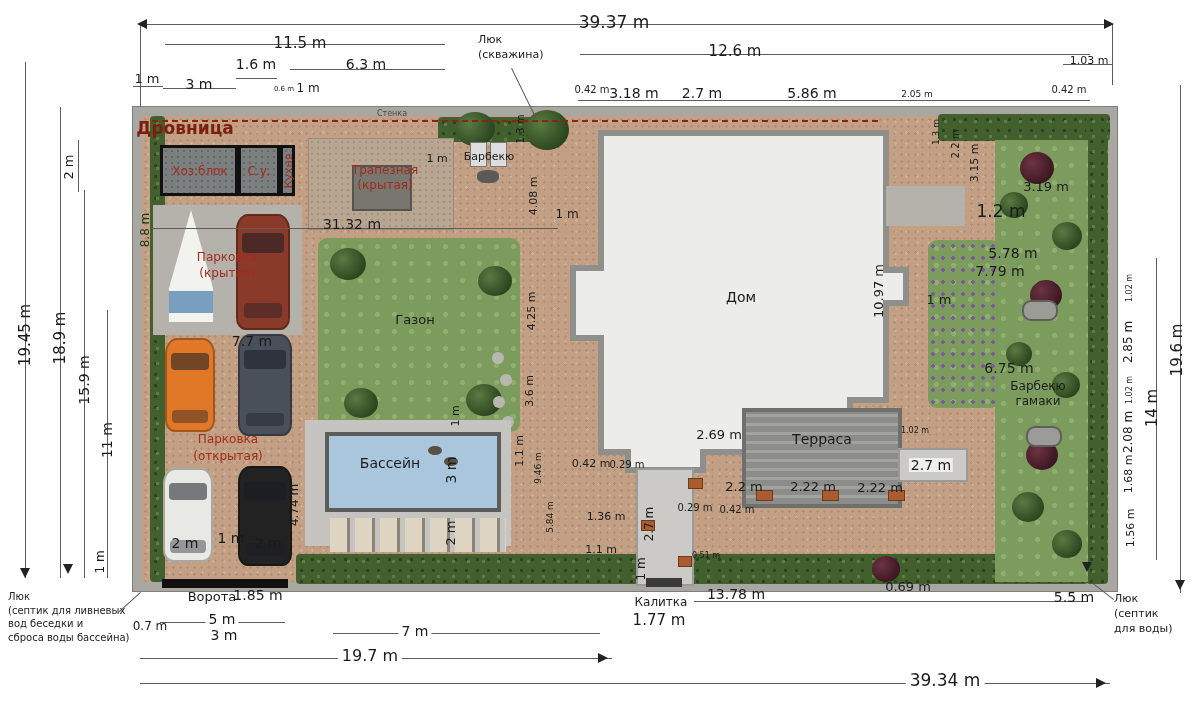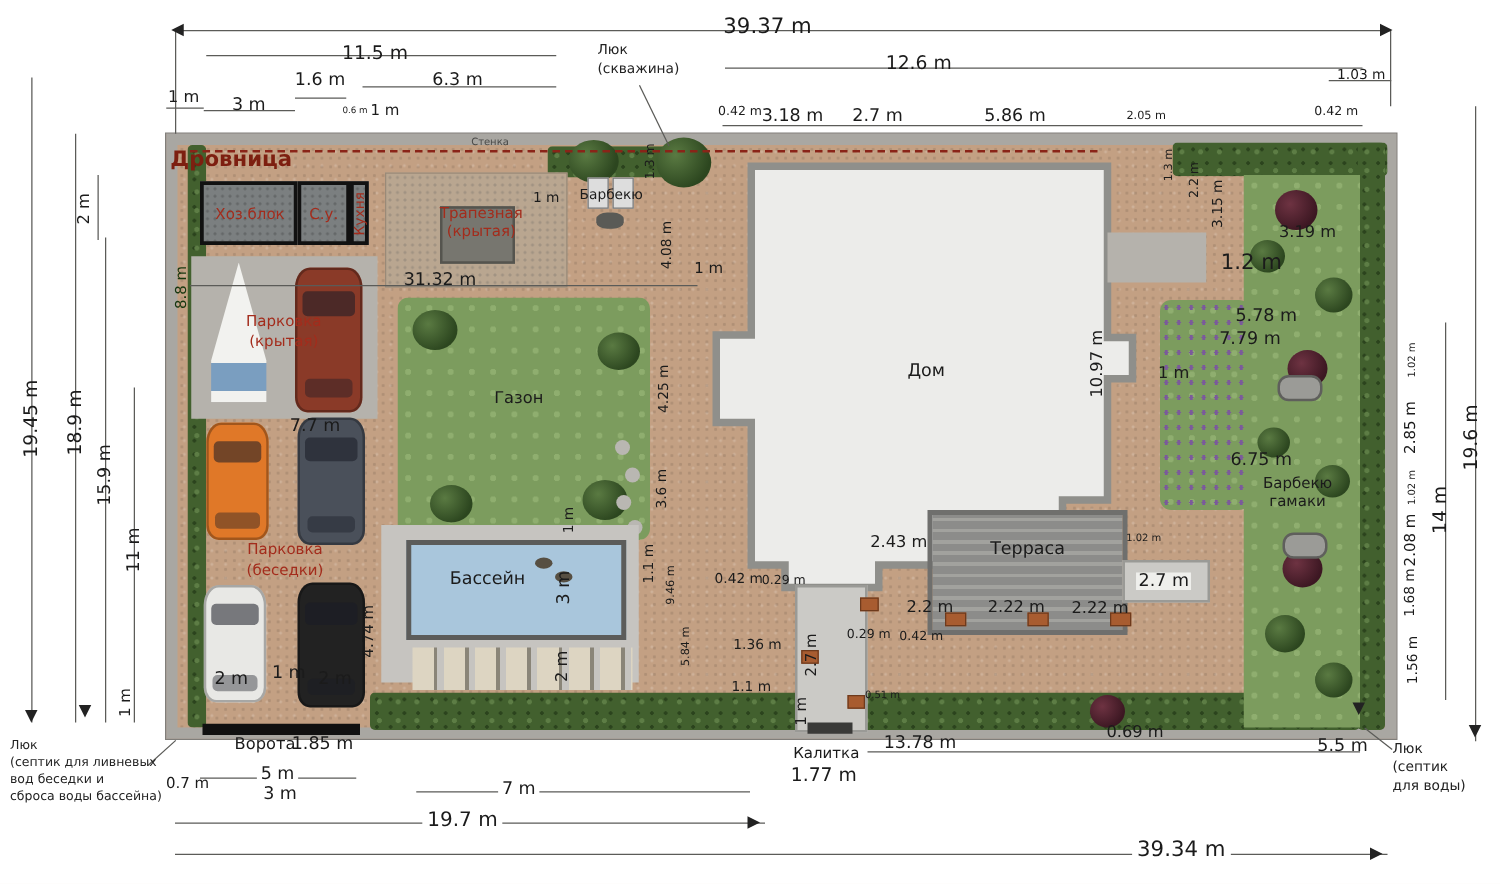--- a/index.html
+++ b/index.html
@@ -177,21 +177,21 @@
   <span class="dim red" style="left:200px;top:171px;font-size:12px">Хоз.блок</span>
   <span class="dim red" style="left:259px;top:171px;font-size:12px">С.у.</span>
   <span class="dim red v" style="left:288px;top:171px;font-size:11px">Кухня</span>
   <span class="dim red" style="left:385px;top:170px;font-size:12px">Трапезная</span>
   <span class="dim red" style="left:385px;top:185px;font-size:12px">(крытая)</span>
   <span class="dim" style="left:489px;top:156px;font-size:11px">Барбекю</span>
   <span class="dim red" style="left:227px;top:257px;font-size:12px">Парковка</span>
   <span class="dim red" style="left:227px;top:273px;font-size:12px">(крытая)</span>
   <span class="dim" style="left:415px;top:319px;font-size:13px">Газон</span>
   <span class="dim red" style="left:228px;top:439px;font-size:12px">Парковка</span>
-  <span class="dim red" style="left:228px;top:456px;font-size:12px">(беседки)</span>
+  <span class="dim red" style="left:228px;top:456px;font-size:12px">(открытая)</span>
   <span class="dim" style="left:390px;top:463px;font-size:14px">Бассейн</span>
   <span class="dim" style="left:741px;top:297px;font-size:14px">Дом</span>
   <span class="dim" style="left:822px;top:439px;font-size:14px">Терраса</span>
   <span class="dim" style="left:1038px;top:386px;font-size:12px">Барбекю</span>
   <span class="dim" style="left:1038px;top:401px;font-size:12px">гамаки</span>
   <span class="dim" style="left:212px;top:596px;font-size:13px">Ворота</span>
   <span class="dim" style="left:661px;top:602px;font-size:12px">Калитка</span>
   <span class="dim" style="left:392px;top:114px;font-size:8px;color:#4a4a48">Стенка</span>
 
   <div class="note" style="left:478px;top:33px;font-size:11px">
@@ -268,21 +268,21 @@
   <span class="dim" style="left:231px;top:538px;font-size:14px">1 m</span>
   <span class="dim" style="left:268px;top:543px;font-size:14px">2 m</span>
   <span class="dim v" style="left:294px;top:505px;font-size:12px">4.74 m</span>
   <span class="dim v" style="left:455px;top:416px;font-size:11px">1 m</span>
   <span class="dim v" style="left:451px;top:470px;font-size:14px">3 m</span>
   <span class="dim v" style="left:450px;top:533px;font-size:13px">2 m</span>
   <span class="dim v" style="left:519px;top:451px;font-size:11px">1.1 m</span>
   <span class="dim v" style="left:538px;top:468px;font-size:9px">9.46 m</span>
   <span class="dim v" style="left:550px;top:517px;font-size:9px">5.84 m</span>
   <span class="dim v" style="left:878px;top:291px;font-size:13px">10.97 m</span>
-  <span class="dim" style="left:719px;top:434px;font-size:13px">2.43 m</span>
+  <span class="dim" style="left:719px;top:434px;font-size:13px">2.69 m</span>
   <span class="dim" style="left:744px;top:486px;font-size:13px">2.2 m</span>
   <span class="dim" style="left:813px;top:486px;font-size:13px">2.22 m</span>
   <span class="dim" style="left:880px;top:487px;font-size:13px">2.22 m</span>
   <span class="dim" style="left:931px;top:465px;font-size:14px;background:#efefec;padding:0 2px">2.7 m</span>
   <span class="dim" style="left:915px;top:431px;font-size:8px">1.02 m</span>
   <span class="dim" style="left:591px;top:463px;font-size:11px">0.42 m</span>
   <span class="dim" style="left:627px;top:465px;font-size:10px">0.29 m</span>
   <span class="dim" style="left:606px;top:516px;font-size:11px">1.36 m</span>
   <span class="dim" style="left:601px;top:549px;font-size:11px">1.1 m</span>
   <span class="dim v" style="left:649px;top:524px;font-size:12px">2.7 m</span>

